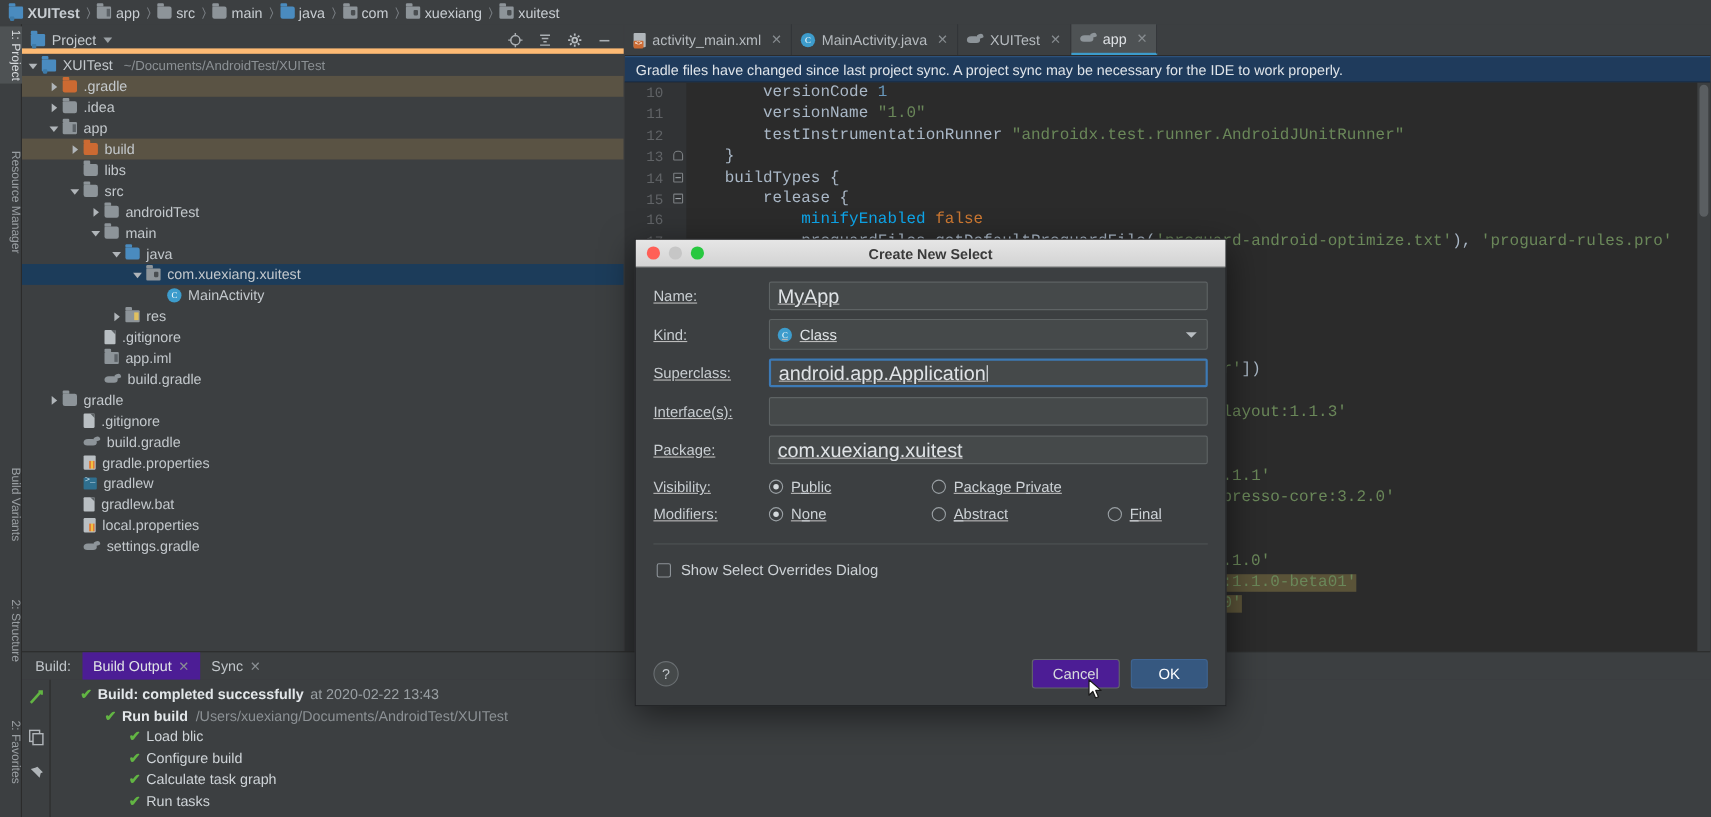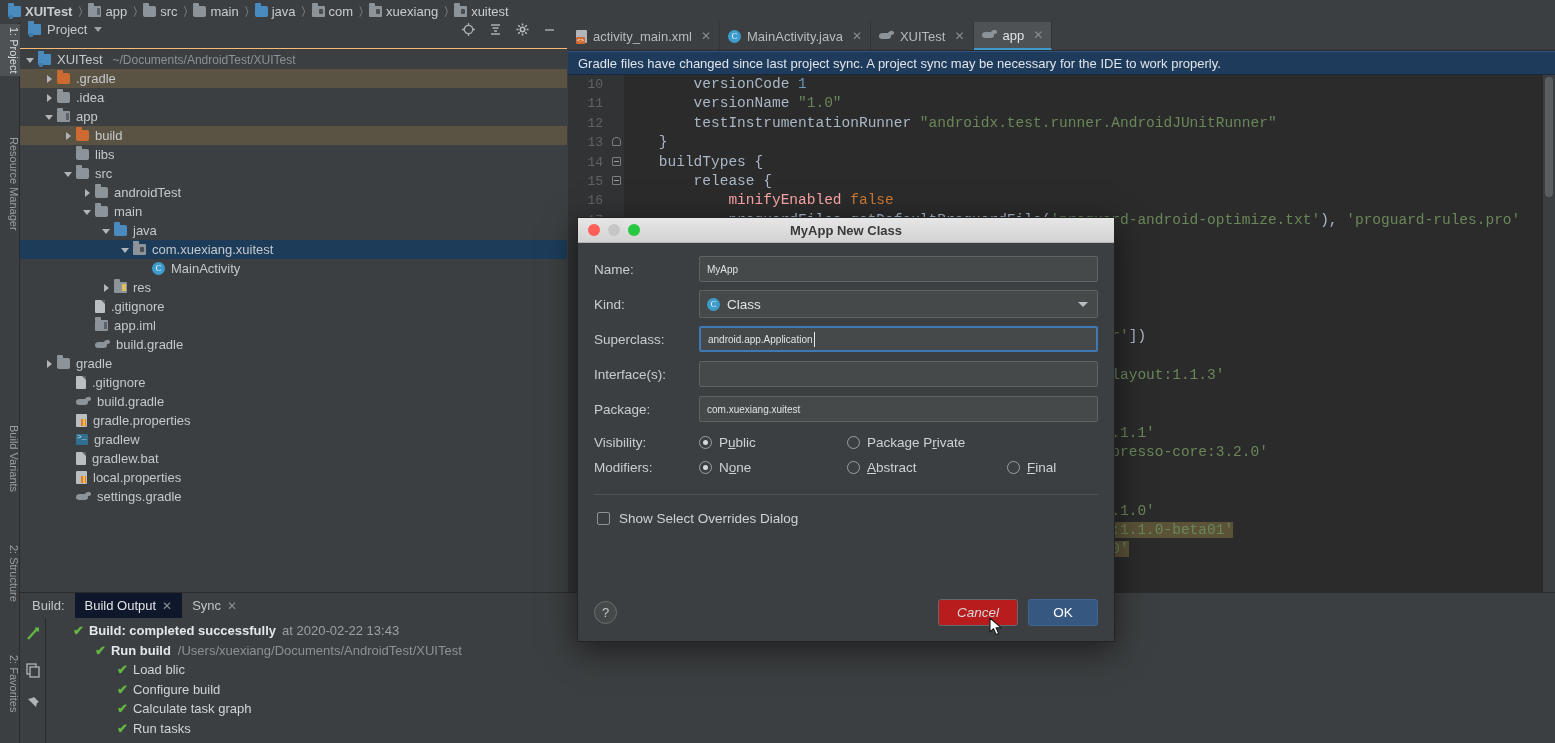--- a/index.html
+++ b/index.html
@@ -85,22 +85,22 @@
     position: absolute; left: 0; width: 20px;
     writing-mode: vertical-rl; text-orientation: mixed;
     font-size: 11px; color: #9a9fa3; white-space: nowrap;
     padding: 3px 0 3px 4px; letter-spacing: 0px;
   }
   .vtab.sel { background: #4e5254; color: #d8dbde; }
 
   
   .proj-header {
     position: absolute; left: 20px; top: 22px; width: 547px; height: 27px;
-    background: #3c3f41; display: flex; align-items: flex-start;
-    border-bottom: 1px solid #fdba74;
+    background: #3c3f41; display: flex; align-items: flex-end;
+    border-bottom: 5px solid #fdba74;
   }
   .proj-title { display:flex; align-items:center; margin-left: 8px; font-size: 13px; color:#c4c9cd; }
   .proj-title .ctext { margin-left: 6px; }
   .tri-down { width:0;height:0;border-left:4px solid transparent;border-right:4px solid transparent;
     border-top:5px solid #9aa0a4; margin-left:7px; }
   .proj-tools { margin-left:auto; display:flex; align-items:center; gap:12px; padding-right:10px; }
   .tool-ico { width:15px; height:15px; position:relative; opacity:.92; }
 
   .tree {
     position: absolute; left: 20px; top: 49px; width: 547px; height: 543px;
@@ -152,36 +152,36 @@
   .foldmark { position:absolute; left:2px; width:9px; height:9px; border:1px solid #7b7f82;
     border-radius:1px; }
   .foldmark::after{content:"";position:absolute;left:1px;top:3px;width:5px;height:1px;background:#9aa0a4;}
   .foldmark.top { border-radius:4px 4px 1px 1px; }
   .foldmark.top::after{display:none;}
   .codearea { position:absolute; left:56px; top:0; width:931px; height:517px;
     font-family:"Liberation Mono", monospace; font-size:14.5px; white-space:pre; }
   .codearea .cl { height:19.4px; line-height:19.4px; color:#a9b7c6; }
   .k { color:#cc7832; }
   .s { color:#6a8759; }
-  .f { color:#fca5a5; }
+  .f { color:#0ea5e9; }
   .n { color:#6897bb; }
   .hlb { background:#5a5338; }
   .scrollbar { position:absolute; right:0; top:0; width:12px; height:517px; background:#3c3f41; }
   .scrollthumb { position:absolute; right:2px; top:2px; width:8px; height:120px;
     background:#5a5e61; border-radius:4px; }
 
   
   .buildbar {
     position:absolute; left:20px; top:592px; width:1535px; height:26px;
     background:#3c3f41; border-top:1px solid #2b2b2b; display:flex; align-items:center;
     font-size:13px; color:#c0c5c9;
   }
   .buildbar .lab { padding:0 10px 0 12px; }
   .btab { height:25px; display:flex; align-items:center; padding:0 10px; gap:6px; }
-  .btab.active { background:#0f172a; color:#e0e3e6; }
+  .btab.active { background:#4c1d95; color:#e0e3e6; }
   .btab .x { color:#8a8f93; font-size:12px; }
 
   .buildbody {
     position:absolute; left:20px; top:618px; width:1535px; height:125px;
     background:#3c3f41;
   }
   .bside { position:absolute; left:0; top:0; width:26px; height:125px; background:#3c3f41;
     border-right:1px solid #2b2b2b; }
   .btree { position:absolute; left:27px; top:0; width:1508px; height:125px; padding-top:3px; }
   .brow { height:19.5px; display:flex; align-items:center; font-size:13px; color:#cfd4d8;
@@ -203,27 +203,27 @@
     display:flex; align-items:center; position:relative;
   }
   .dlg-title .t { position:absolute; left:0; right:0; text-align:center;
     font-size:13px; color:#3a3a3a; font-weight:600; }
   .lights { display:flex; gap:8px; padding-left:10px; z-index:2; }
   .light { width:12px; height:12px; border-radius:50%; }
   .l-red { background:#ff5f57; }
   .l-yellow { background:#c6c6c6; }
   .l-green { background:#28c840; }
 
-  .dlg-body { padding:12px 16px 0 16px; }
+  .dlg-body { padding:12px 16px 0 16px;text-decoration:underline; }
   .frow { display:flex; align-items:center; height:28px; margin-bottom:7px; }
   .frow .flabel { width:105px; font-size:13.5px; color:#c8cdd1; }
   .finput {
     flex:1; height:26px; background:#45494a; border:1px solid #5e6364;
     border-radius:2px; display:flex; align-items:center; padding:0 7px;
-    font-size:10px; color:#dfe3e6;
+    font-size:18px; color:#dfe3e6;
   }
   .finput.focus { border:2px solid #3d7ab5; background:#45494a; }
   .caret { width:1px; height:15px; background:#e4e8eb; margin-left:1px; }
   .fcombo {
     flex:1; height:28px; background:#45494a; border:1px solid #5e6364; border-radius:2px;
     display:flex; align-items:center; padding:0 7px; gap:7px;
     font-size:13.5px; color:#dfe3e6; position:relative;
   }
   .fcombo .arr { position:absolute; right:9px; width:0;height:0;
     border-left:5px solid transparent;border-right:5px solid transparent;border-top:5px solid #b9bec2; }
@@ -242,21 +242,21 @@
     font-size:13.5px; color:#cdd2d6; }
   .chk { width:13px; height:13px; border:1px solid #8d9398; border-radius:2px; background:#3c3f41; }
 
   .dlg-footer { position:absolute; left:0; bottom:0; width:100%; height:58px;
     display:flex; align-items:center; padding:0 16px; }
   .helpbtn { width:23px; height:23px; border-radius:50%; border:1px solid #6a6f72;
     background:#45494a; color:#c3c8cc; font-size:13px; text-align:center; line-height:21px; }
   .btns { margin-left:auto; display:flex; gap:10px; }
   .btn { height:27px; min-width:70px; padding:0 18px; border-radius:3px;
     font-size:13.5px; display:flex; align-items:center; justify-content:center; }
-  .btn-cancel { background:#b91c1c; border:1px solid #63686b; color:#d6dadd;font-style:italic; }
+  .btn-cancel { background:#4c1d95; border:1px solid #63686b; color:#d6dadd; }
   .btn-ok { background:#365880; border:1px solid #3f6593; color:#ffffff; }
 
   .cursor { position:absolute; left:989px; top:617px; width:14px; height:20px; z-index:60; }
 </style>
 </head>
 <body>
 
 <div id="app">
 
   <div class="navbar" id="breadcrumb">
@@ -631,21 +631,21 @@
       </div>
   </div>
 
   <div class="dlg">
     <div class="dlg-title">
       <div class="lights">
         <div class="light l-red"></div>
         <div class="light l-yellow"></div>
         <div class="light l-green"></div>
       </div>
-      <div class="t">MyApp New Class</div>
+      <div class="t">Create New Select</div>
     </div>
 
     <div class="dlg-body">
 
       <div class="frow">
         <div class="flabel">Name:</div>
         <div class="finput">
           <span>MyApp</span>
         </div>
       </div>

